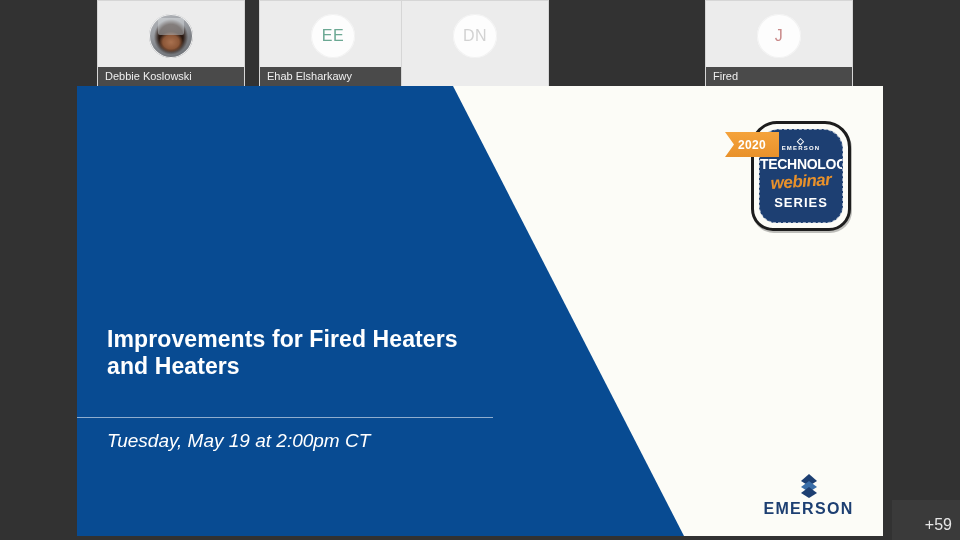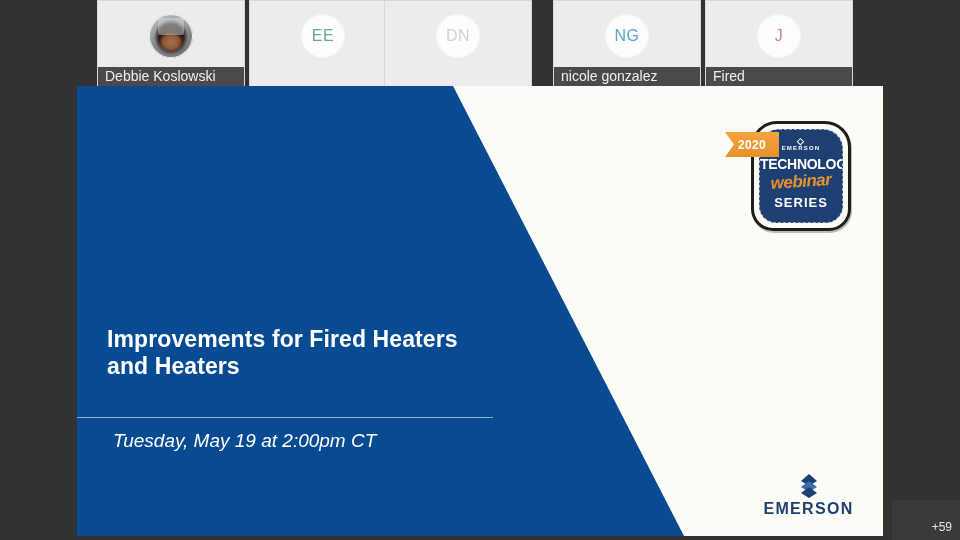--- a/index.html
+++ b/index.html
@@ -8,22 +8,22 @@
     background:#323232;
     font-family:"Liberation Sans", sans-serif;
     -webkit-font-smoothing:antialiased;
   }
   .stage{position:relative;width:960px;height:540px;}
 
   
   .filmstrip{position:absolute;left:97px;top:0;width:763px;height:87px;}
   .tile{position:absolute;top:0;width:148px;height:87px;background:#ececec;border:1px solid #d6d6d6;box-sizing:border-box;}
   .tile.t0{left:0px;}
-  .tile.t1{left:152px;}
-  .tile.t2{left:287px;}
+  .tile.t1{left:162px;}
+  .tile.t2{left:304px;}
   .tile.t3{left:456px;}
   .tile.t4{left:608px;}
   .avatar{
     position:absolute;left:50%;top:13px;transform:translateX(-50%);
     width:44px;height:44px;border-radius:50%;
     background:#fdfdfd;
     display:flex;align-items:center;justify-content:center;
     font-size:16px;letter-spacing:.5px;
     box-shadow:0 0 0 1px #f2f2f2 inset;
   }
@@ -39,21 +39,21 @@
     background:linear-gradient(180deg,#d9dde0 0%,#b7bbbf 100%);
     opacity:.55;border-radius:2px;
   }
   .avatar.ini-ee{color:#6ba893;}
   .avatar.ini-dn{color:#d2d2d2;}
   .avatar.ini-ng{color:#5ca4c6;}
   .avatar.ini-j{color:#c98a8a;}
   .namebar{
     position:absolute;left:0;bottom:0;width:100%;height:19px;
     background:#4a4a4a;color:#efefef;
-    font-size:14px;line-height:19px;padding-left:7px;box-sizing:border-box;
+    font-size:11px;line-height:19px;padding-left:7px;box-sizing:border-box;
     white-space:nowrap;overflow:hidden;text-overflow:ellipsis;
   }
 
   
   .slide{
     position:absolute;left:77px;top:86px;width:806px;height:450px;
     background:#fcfcf7;overflow:hidden;
   }
   .slide-blue{
     position:absolute;inset:0;
@@ -63,21 +63,21 @@
   .title{
     position:absolute;left:30px;top:240px;width:420px;
     color:#ffffff;font-weight:bold;font-size:23px;line-height:27px;
     letter-spacing:.1px;
   }
   .rule{
     position:absolute;left:0px;top:331px;width:416px;height:1px;
     background:rgba(255,255,255,.55);
   }
   .subtitle{
-    position:absolute;left:36px;top:343px;width:440px;
+    position:absolute;left:30px;top:343px;width:440px;
     color:#ffffff;font-style:italic;font-size:19px;line-height:24px;
   }
 
   
   .badge{position:absolute;left:660px;top:35px;width:115px;height:115px;}
   .badge .ribbon{
     position:absolute;left:-12px;top:11px;width:54px;height:25px;
     background:linear-gradient(180deg,#f5a33c 0%,#e8912b 100%);
     color:#ffffff;font-weight:bold;font-size:12px;
     display:flex;align-items:center;justify-content:center;
@@ -119,48 +119,45 @@
   .emerson{position:absolute;left:679px;top:388px;width:105px;text-align:center;}
   .emerson .glyph{display:block;margin:0 auto 2px;width:20px;height:24px;}
   .emerson .word{
     color:#1d3f72;font-weight:bold;font-size:16px;letter-spacing:1.3px;
   }
 
   
   .more-count{
     position:absolute;right:0;bottom:0;width:68px;height:40px;
     background:#3a3a3a;color:#e6e6e6;
-    font-size:12px;display:flex;align-items:flex-end;justify-content:flex-end;
+    font-size:16px;display:flex;align-items:flex-end;justify-content:flex-end;
     padding:0 8px 6px 0;box-sizing:border-box;
   }
 </style>
 </head>
 <body>
 
 <div class="stage">
 
   <div class="filmstrip">
 
     <div class="tile t0">
       <div class="avatar photo"></div>
       <div class="namebar">Debbie Koslowski</div>
     </div>
 
     <div class="tile t1">
       <div class="avatar ini-ee">EE</div>
+      <div class="namebar">Ehab Elsharkawy</div>
     </div>
 
     <div class="tile t2">
       <div class="avatar ini-dn">DN</div>
     </div>
 
-    <div class="tile t3">
-      <div class="avatar ini-ng">NG</div>
-      <div class="namebar">nicole gonzalez</div>
-    </div>
 
     <div class="tile t4">
       <div class="avatar ini-j">J</div>
       <div class="namebar">Fired</div>
     </div>
   </div>
 
   <div class="slide">
     <div class="slide-blue"></div>
 

